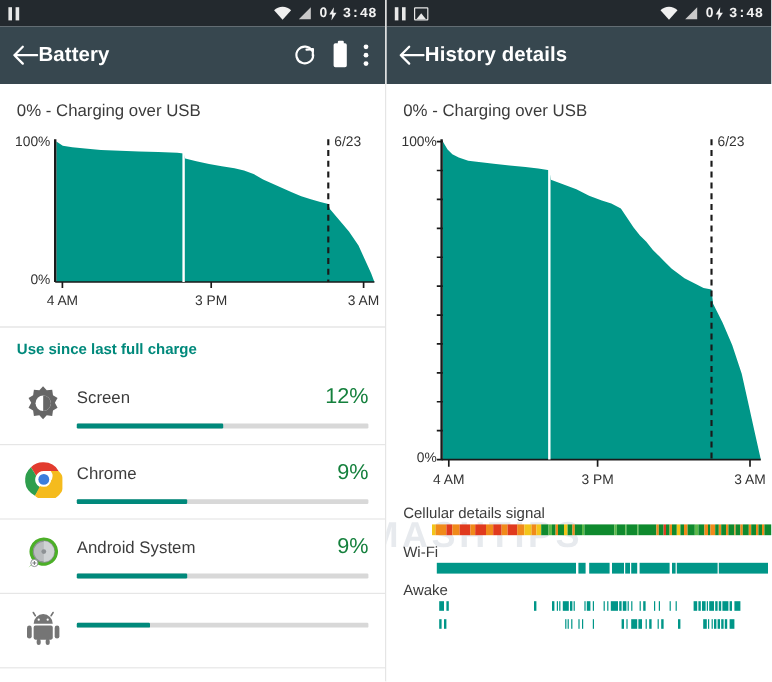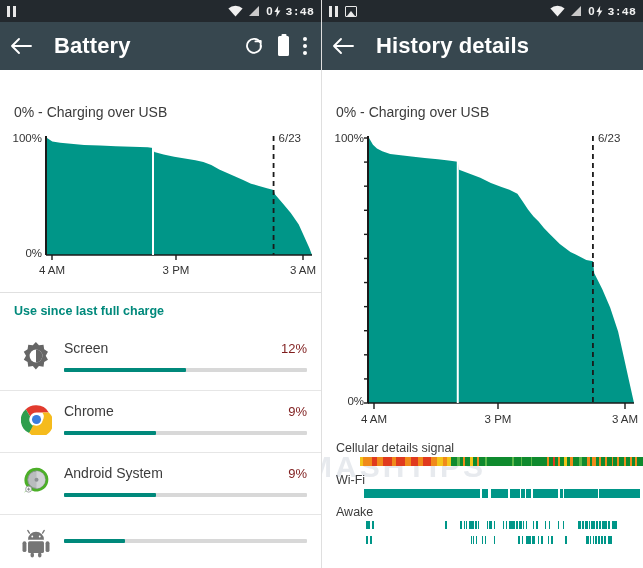--- a/index.html
+++ b/index.html
@@ -37,21 +37,21 @@
     border-left: 4px solid transparent; border-right: 4px solid transparent;
     border-bottom: 5px solid #e8e8e8;
   }
 
   
   .appbar {
     height: 48px; background: #37474f; display: flex; align-items: center;
     padding: 0 10px; color: #ffffff;
   }
   .appbar .title {
-    font-size: 22px; font-weight: bold; margin-left: 22px; letter-spacing: .1px;
+    font-size: 17px; font-weight: bold; letter-spacing: .1px;
   }
   .appbar .actions { margin-left: auto; display: flex; align-items: center; gap: 14px; padding-right: 4px;}
   .icon-btn { cursor: pointer; display: flex; align-items: center; justify-content: center; }
   .ico-battery {
     width: 11px; height: 20px; border: 2px solid #fff; border-radius: 1.5px;
     background: #fff; position: relative;
   }
   .ico-battery::before {
     content:""; position:absolute; top:-4px; left:50%; transform: translateX(-50%);
     width: 5px; height: 3px; background: #fff; border-radius: 1px;
@@ -59,21 +59,21 @@
   .ico-overflow { width: 4px; height: 18px; position: relative; }
   .ico-overflow span {
     position:absolute; left:0; width:4px; height:4px; border-radius:50%; background:#fff;
   }
   .ico-overflow span:nth-child(1){ top:0; }
   .ico-overflow span:nth-child(2){ top:7px; }
   .ico-overflow span:nth-child(3){ top:14px; }
 
   
   .chart-head {
-    font-size: 14px; color: #3b3b3b; padding: 14px 14px 4px 14px; white-space: nowrap; margin-top: 20px;
+    font-size: 14px; color: #3b3b3b; padding: 14px 14px 4px 14px; white-space: nowrap;
   }
 
   
   .chart-wrap { position: relative; }
   .chart-wrap svg { display: block; }
 
   
   .divider { height: 1px; background: #e0e0e0; }
   .section-title {
     color: #00897b; font-size: 12.5px; font-weight: bold; padding: 11px 14px 10px 14px;
@@ -82,21 +82,21 @@
   
   .list-row {
     display: flex; align-items: flex-start; padding: 10px 14px 8px 14px;
     border-top: 1px solid #e6e6e6; min-height: 62px; cursor: pointer;
   }
   .list-row:first-child { border-top: none; }
   .row-icon { width: 44px; flex: 0 0 44px; display: flex; align-items: center; justify-content: center; padding-top: 3px;}
   .row-body { flex: 1; padding-left: 6px; padding-top: 2px; }
   .row-top { display: flex; align-items: baseline; }
   .row-label { font-size: 14px; color: #3c3c3c; }
-  .row-pct { margin-left: auto; font-size: 13px; color: #7f1d1d; }
+  .row-pct { margin-left: auto; font-size: 18px; color: #15803d; }
   .bar-bg { margin-top: 12px; height: 4px; background: #d8d8d8; border-radius: 1px; position: relative; }
   .bar-fg { position: absolute; left: 0; top: 0; height: 4px; background: #00897b; border-radius: 1px; }
 
   
   .tl { padding: 4px 0 0 0; }
   .tl-row { padding: 0 0 2px 0; }
   .tl-label { font-size: 12.5px; color: #3c3c3c; padding-left: 14px; line-height: 16px; }
   .tl-track { height: 9px; margin: 1px 0 4px 0; position: relative; }
   .tl-seg { position: absolute; top: 0; height: 9px; }
   .tl-track.thin { height: 8px; }

